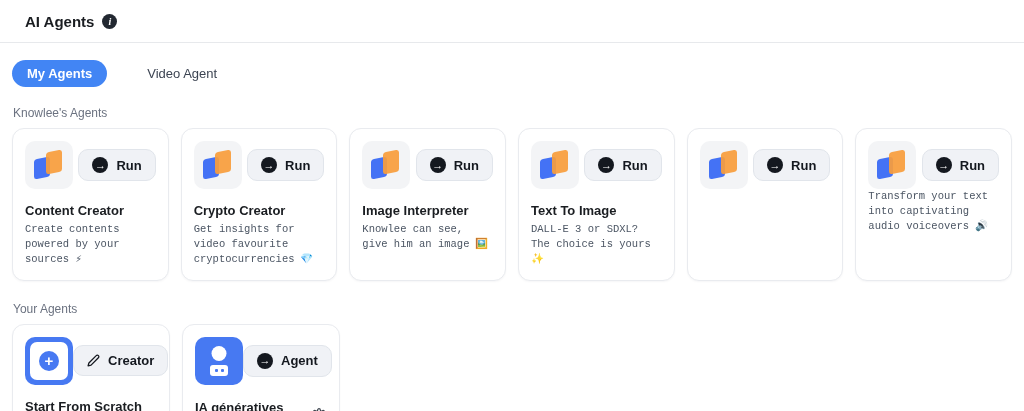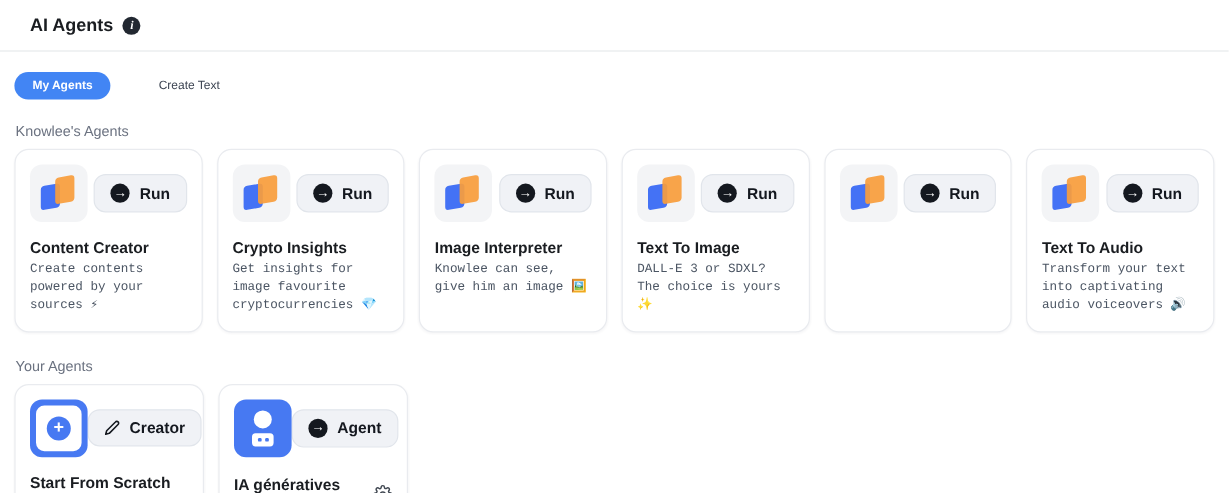--- a/index.html
+++ b/index.html
@@ -35,21 +35,21 @@
     font-style: italic;
     display: inline-flex;
     align-items: center;
     justify-content: center;
     line-height: 1;
   }
   .divider { height: 1px; background: #e7e9ec; }
   .content { padding: 17px 12px 0 12px; }
   .tabs { display: flex; align-items: center; gap: 25px; margin-bottom: 19px; }
   .tab {
-    font-size: 10px;
+    font-size: 13px;
     color: #3c4452;
     padding: 6px 15px;
     border-radius: 999px;
     cursor: pointer;
     border: none;
     background: transparent;
     font-family: inherit;
   }
   .tab.active { background: #4285f4; color: #fff; font-weight: bold; }
   .section-label { font-size: 12px; color: #6b7280; margin: 0 0 8px 1px; }
@@ -171,21 +171,21 @@
 <div class="header">
   <h1 class="page-title">AI Agents</h1>
   <span class="info-icon">i</span>
 </div>
 <div class="divider"></div>
 
 <div class="content">
 
   <div class="tabs">
     <button class="tab active">My Agents</button>
-    <button class="tab">Create Text</button>
+    <button class="tab">Video Agent</button>
   </div>
 
   <p class="section-label">Knowlee's Agents</p>
 
   <div class="card-row">
 
     <div class="card">
       <div class="card-top">
         <div class="logo-box">
           <div class="logo-shape-blue"></div>
@@ -204,22 +204,22 @@
       <div class="card-top">
         <div class="logo-box">
           <div class="logo-shape-blue"></div>
             <div class="logo-shape-orange"></div>
         </div>
         <button class="action-btn">
           <span class="circle-arrow">→</span>
           <span>Run</span>
         </button>
       </div>
-      <div class="card-title">Crypto Insights</div>
-      <div class="card-desc">Get insights for image favourite cryptocurrencies 💎</div>
+      <div class="card-title">Crypto Creator</div>
+      <div class="card-desc">Get insights for video favourite cryptocurrencies 💎</div>
     </div>
 
     <div class="card">
       <div class="card-top">
         <div class="logo-box">
           <div class="logo-shape-blue"></div>
             <div class="logo-shape-orange"></div>
         </div>
         <button class="action-btn">
           <span class="circle-arrow">→</span>
@@ -262,21 +262,20 @@
       <div class="card-top">
         <div class="logo-box">
           <div class="logo-shape-blue"></div>
             <div class="logo-shape-orange"></div>
         </div>
         <button class="action-btn">
           <span class="circle-arrow">→</span>
           <span>Run</span>
         </button>
       </div>
-      <div class="card-title">Text To Audio</div>
       <div class="card-desc">Transform your text into captivating audio voiceovers 🔊</div>
     </div>
 
   </div>
 
   <p class="section-label">Your Agents</p>
 
   <div class="card-row">
 
     <div class="card">

